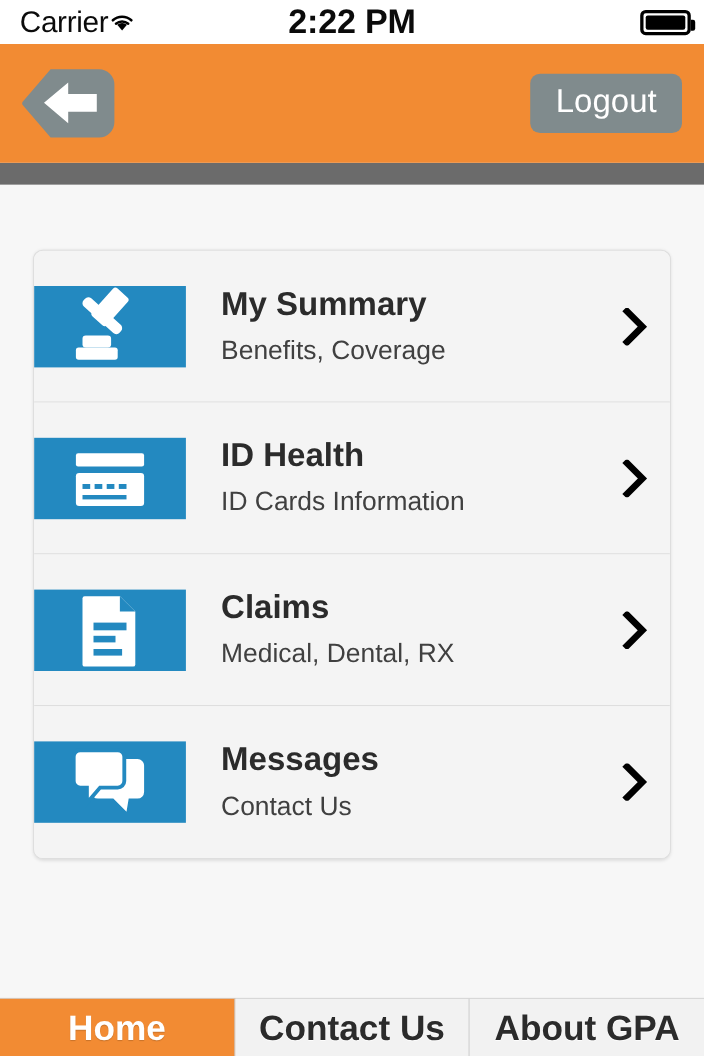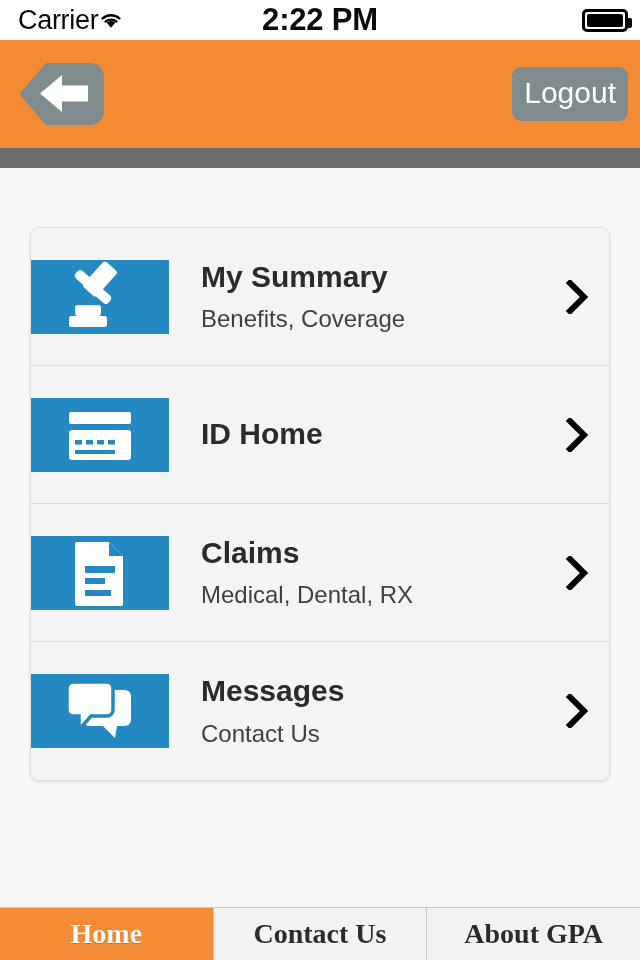--- a/index.html
+++ b/index.html
@@ -40,24 +40,24 @@
     margin-left:18px; width:88px; height:66px; position:relative;
     background:transparent; border:0; cursor:pointer; padding:0;
   }
   .backbtn svg { display:block; width:88px; height:66px; }
   .logo {
     position:absolute; left:50%; transform:translateX(-50%);
     top:50%; margin-top:-40px; width:130px; height:80px;
   }
   .logo svg { display:block; width:130px; height:80px; }
   .logoutbtn {
-    margin-left:auto; margin-right:12px;
+    margin-left:auto; margin-right:20px;
     background:#808b8d; border:0; border-radius:9px;
     color:#ffffff; font-size:30px; font-family:"Liberation Sans", sans-serif;
-    padding:11px 12px 13px; cursor:pointer; line-height:1;
+    padding:11px 23px 13px; cursor:pointer; line-height:1;
   }
   .graystrip { flex:0 0 20px; height:20px; background:#6b6b6b; }
 
   
   .content { flex:1 1 auto; background:#f7f7f7; position:relative; overflow:hidden; }
   .card {
     position:absolute; left:30px; top:59px; width:580px;
     background:#f4f4f4; border-radius:9px;
     border:1px solid #dedede;
     box-shadow:0 1px 3px rgba(0,0,0,0.10);
@@ -92,23 +92,23 @@
   }
   .row-chev svg { display:block; width:24px; height:34px; }
 
   
   .tabbar {
     flex:0 0 53px; height:53px; display:flex;
     border-top:1px solid #c9c9c9; background:#f2f2f2;
   }
   .tab {
     flex:1 1 0; display:flex; align-items:center; justify-content:center;
-    font-size:28px; font-weight:bold; color:#2b2b2b;
+    font-size:32px; font-weight:bold; color:#2b2b2b;
     border-right:1px solid #c9c9c9; cursor:pointer;
-    background:#f2f2f2; text-shadow:0 1px 0 rgba(255,255,255,0.8);font-family:Liberation Serif, serif;
+    background:#f2f2f2; text-shadow:0 1px 0 rgba(255,255,255,0.8);
   }
   .tab:last-child { border-right:0; }
   .tab.active { background:#f28b33; color:#ffffff; text-shadow:0 1px 1px rgba(0,0,0,0.18); }
 </style>
 </head>
 <body>
 
 <div id="app">
 
   <div class="statusbar">
@@ -173,21 +173,22 @@
             <rect x="6" y="14" width="62" height="12" rx="2"></rect>
             <rect x="6" y="32" width="62" height="30" rx="3"></rect>
             <rect x="12" y="42" width="7" height="4.5" fill="#2389c0"></rect>
             <rect x="23" y="42" width="7" height="4.5" fill="#2389c0"></rect>
             <rect x="34" y="42" width="7" height="4.5" fill="#2389c0"></rect>
             <rect x="45" y="42" width="7" height="4.5" fill="#2389c0"></rect>
             <rect x="12" y="52" width="40" height="4" fill="#2389c0"></rect>
           </svg>
         </div>
         <div class="row-body">
-          <div class="row-title">ID Home</div>
+          <div class="row-title">ID Health</div>
+          <div class="row-sub">ID Cards Information</div>
         </div>
         <div class="row-chev">
           <svg viewBox="0 0 24 34" aria-hidden="true">
               <path d="M5 3 L19 17 L5 31" stroke="#000" stroke-width="6" fill="none" stroke-linecap="square"></path>
             </svg>
         </div>
       </div>
 
       <div class="row">
         <div class="row-icon">

